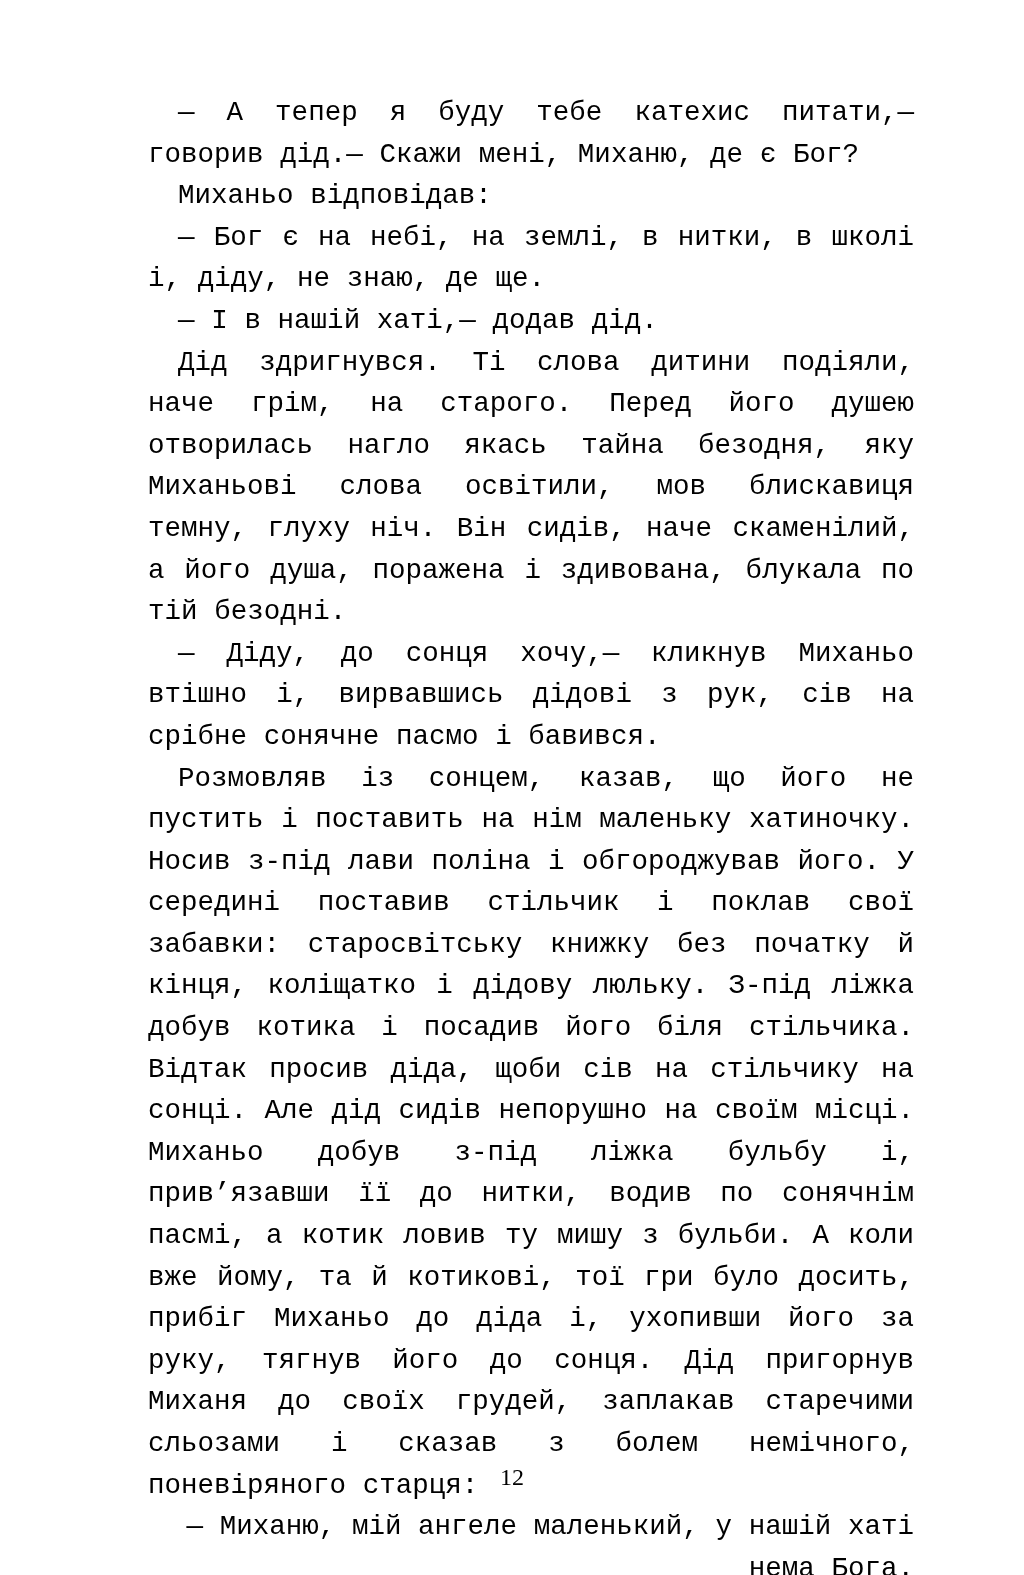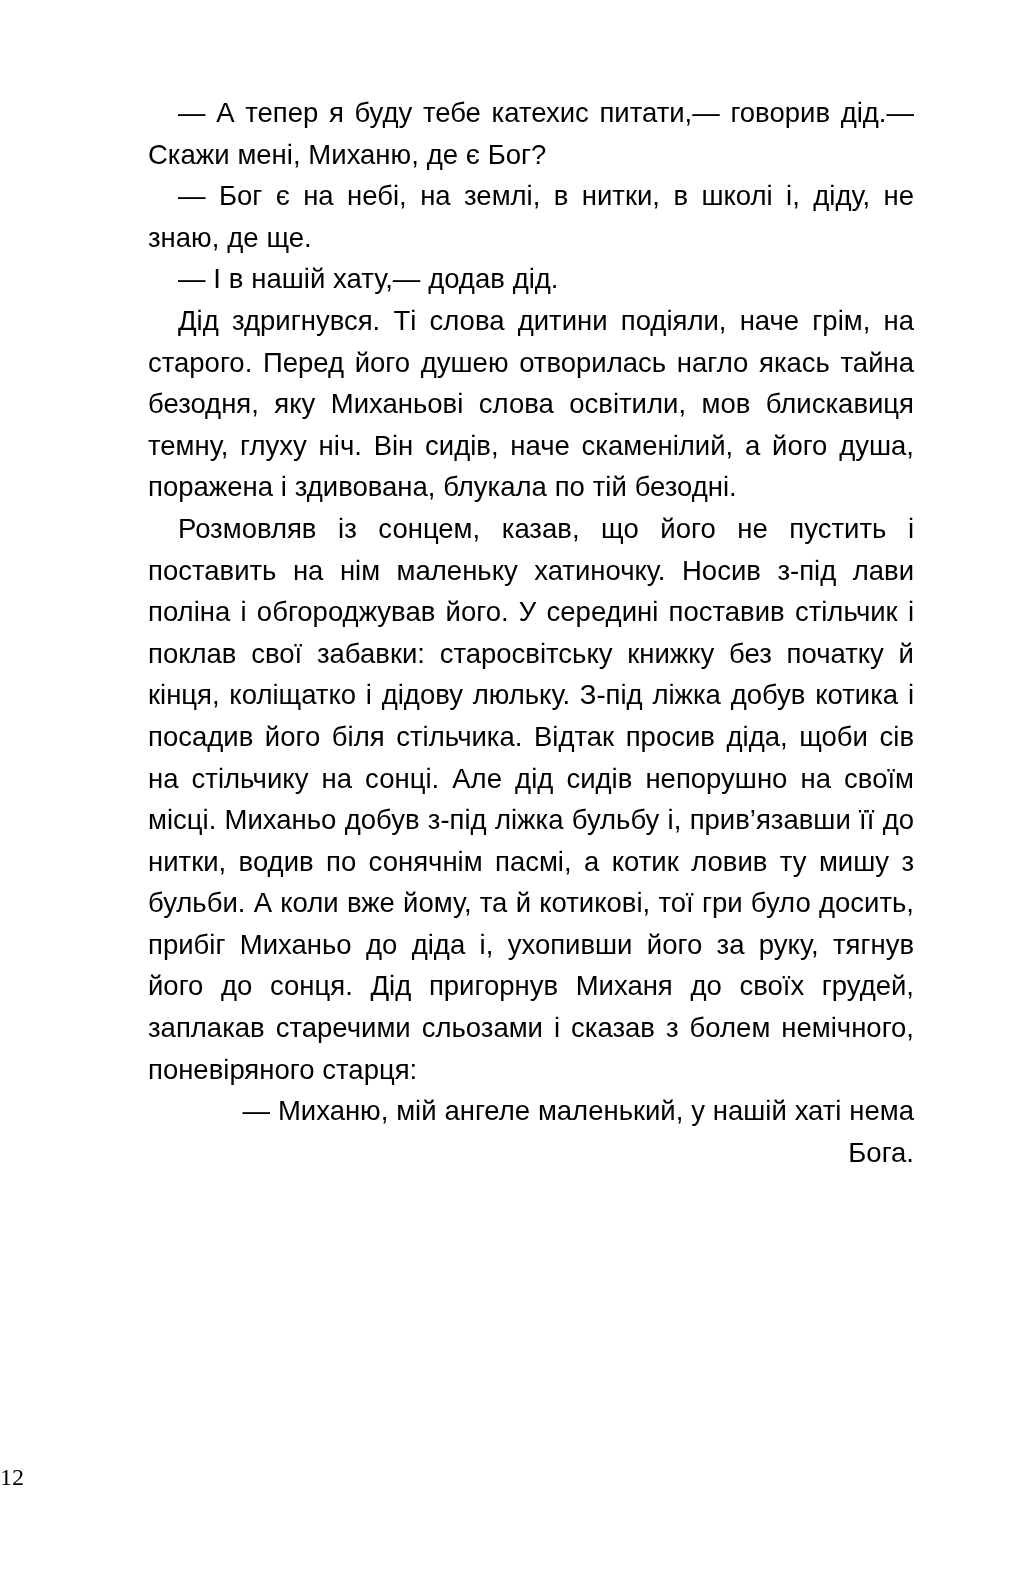--- a/index.html
+++ b/index.html
@@ -20,57 +20,59 @@
 
   .text-block {
     position: absolute;
     left: 148px;
     top: 92px;
     width: 766px;
   }
 
   .para {
     margin: 0;
-    font-family: Liberation Sans, sans-serif;
+    font-family: Liberation Mono, monospace;
     font-size: 27.5px;
     line-height: 41.6px;
     color: #000000;
     text-align: justify;
     text-justify: inter-word;
     text-indent: 30px;
     hyphens: manual;
     -webkit-hyphens: manual;
     word-spacing: 0.2px;
   }
 
   .para.last-para {
     text-align: right;
   }
 
   .page-number {
     position: absolute;
     left: 0;
     top: 1462px;
     width: 1024px;
-    text-align: left;
+    text-align: center;
     font-family: "Liberation Serif", "DejaVu Serif", serif;
     font-size: 24px;
     line-height: 30px;
     color: #000000;
   }
 </style>
 </head>
 <body>
 
 <div class="page">
 
   <div class="text-block">
     <p class="para">— А тепер я буду тебе катехис питати,— говорив дід.— Скажи мені, Миханю, де є Бог?</p>
+    <p class="para">Миханьо відповідав:</p>
     <p class="para">— Бог є на небі, на землі, в нитки, в школі і, діду, не знаю, де ще.</p>
-    <p class="para">— І в нашій хату,— додав дід.</p>
+    <p class="para">— І в нашій хаті,— додав дід.</p>
     <p class="para">Дід здригнувся. Ті слова дитини подіяли, наче грім, на старого. Перед його душею отворилась нагло якась тайна безодня, яку Миханьові слова освітили, мов блискавиця темну, глуху ніч. Він сидів, наче скаменілий, а його душа, поражена і здивована, блукала по тій безодні.</p>
+    <p class="para">— Діду, до сонця хочу,— кликнув Миханьо втішно і, вирвавшись дідові з рук, сів на срібне сонячне пасмо і бавився.</p>
     <p class="para">Розмовляв із сонцем, казав, що його не пустить і поставить на нім маленьку хатиночку. Носив з-під лави поліна і обгороджував його. У середині поставив стільчик і поклав свої забавки: старосвітську книжку без початку й кінця, коліщатко і дідову люльку. З-під ліжка добув котика і посадив його біля стільчика. Відтак просив діда, щоби сів на стільчику на сонці. Але дід сидів непорушно на своїм місці. Миханьо добув з-під ліжка бульбу і, прив’язавши її до нитки, водив по сонячнім пасмі, а котик ловив ту мишу з бульби. А коли вже йому, та й котикові, тої гри було досить, прибіг Миханьо до діда і, ухопивши його за руку, тягнув його до сонця. Дід пригорнув Миханя до своїх грудей, заплакав старечими сльозами і сказав з болем немічного, поневіряного старця:</p>
     <p class="para last-para">— Миханю, мій ангеле маленький, у нашій хаті нема Бога.</p>
   </div>
 
   <div class="page-number">12</div>
 
 </div>
 
 </body></html>

